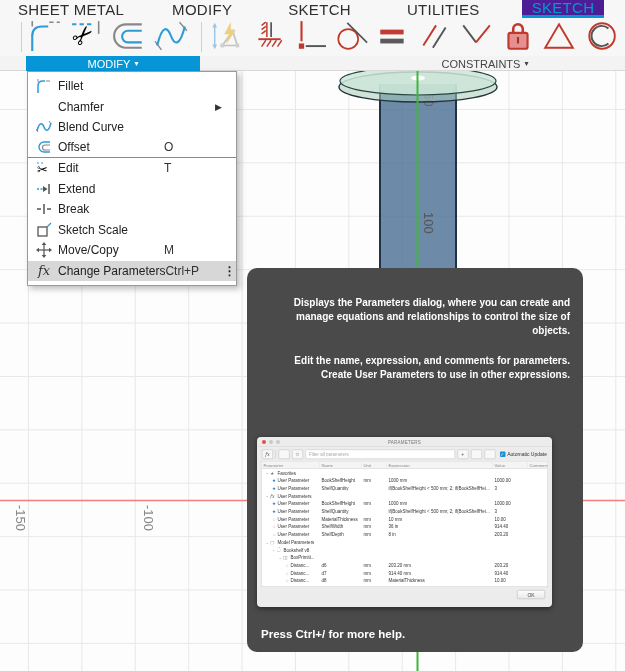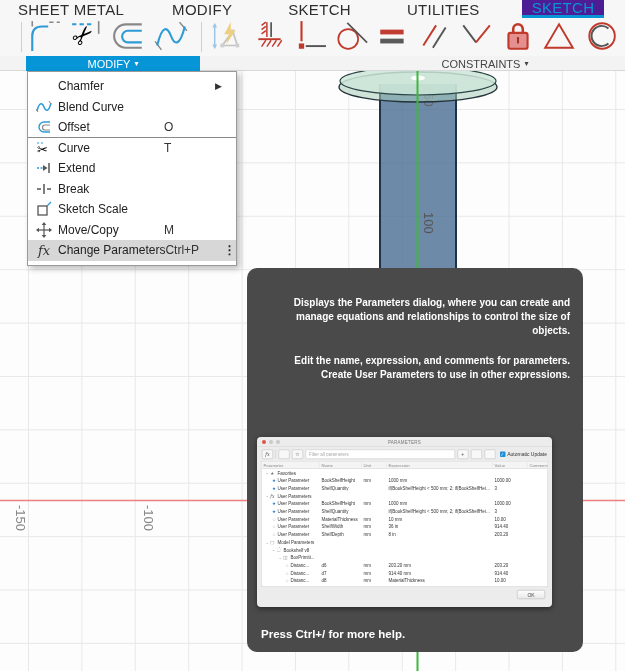--- a/index.html
+++ b/index.html
@@ -252,20 +252,33 @@
 
     <text x="424" y="141" transform="rotate(90 424 141)" font-size="13" fill="#555">100</text>
 
     <line x1="0" y1="429.5" x2="625" y2="429.5" stroke="#f08080" stroke-width="1.5"></line>
     <text x="16" y="434" transform="rotate(90 16 434)" font-size="13" fill="#888">-150</text>
     <text x="144" y="434" transform="rotate(90 144 434)" font-size="13" fill="#888">-100</text>
   </svg>
 </div>
 
 <div class="menu">
+  <div class="menu-item">
+      <span class="mi-icon">
+        <svg viewBox="0 0 16 16">
+          <line x1="2" y1="1" x2="2" y2="4" stroke="#888"></line>
+          <line x1="10" y1="3" x2="14" y2="3" stroke="#888"></line>
+          <path d="M2 15 V8 Q2 3 7 3 H9" fill="none" stroke="#2e9bd6" stroke-width="1.5"></path>
+        </svg>
+      </span>
+      <span class="mi-label">Fillet</span>
+      <span class="mi-shortcut"></span>
+      <span class="mi-arrow">▶</span>
+      <span class="mi-dots">⋮</span>
+    </div>
     <div class="menu-item has-submenu">
       <span class="mi-icon"></span>
       <span class="mi-label">Chamfer</span>
       <span class="mi-shortcut"></span>
       <span class="mi-arrow">▶</span>
       <span class="mi-dots">⋮</span>
     </div>
     <div class="menu-item">
       <span class="mi-icon">
         <svg viewBox="0 0 16 16">
@@ -291,21 +304,21 @@
       <span class="mi-arrow">▶</span>
       <span class="mi-dots">⋮</span>
     </div>
     <div class="menu-item">
       <span class="mi-icon">
         <svg viewBox="0 0 16 16">
           <line x1="1" y1="3" x2="9" y2="3" stroke="#2e9bd6" stroke-dasharray="2 2"></line>
           <text x="1" y="14" font-size="13">✂</text>
         </svg>
       </span>
-      <span class="mi-label">Curve</span>
+      <span class="mi-label">Edit</span>
       <span class="mi-shortcut">T</span>
       <span class="mi-arrow">▶</span>
       <span class="mi-dots">⋮</span>
     </div>
     <div class="menu-item">
       <span class="mi-icon">
         <svg viewBox="0 0 16 16">
           <line x1="1" y1="8" x2="7" y2="8" stroke="#2e9bd6" stroke-width="1.3" stroke-dasharray="2 1.5"></line>
           <path d="M7 5 l4.5 3 -4.5 3z" fill="#555"></path>
           <line x1="13" y1="3" x2="13" y2="13" stroke="#555" stroke-width="1.5"></line>

